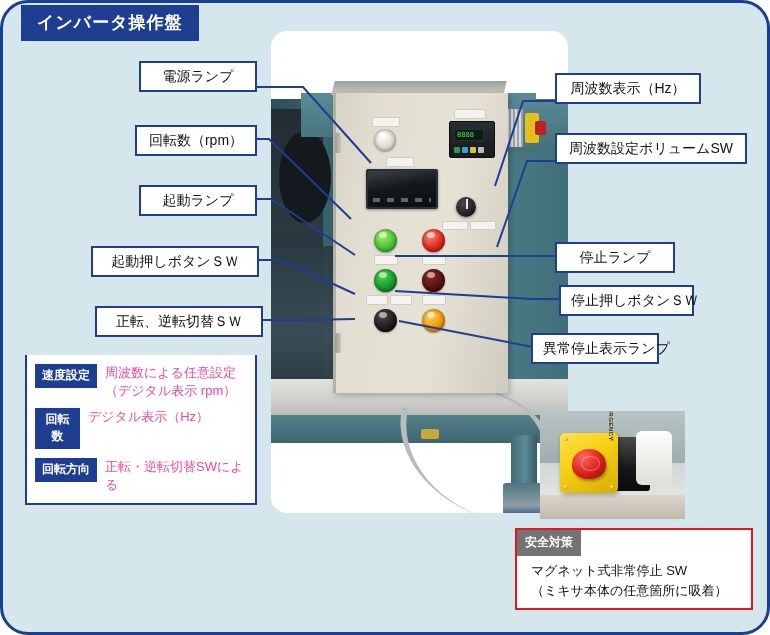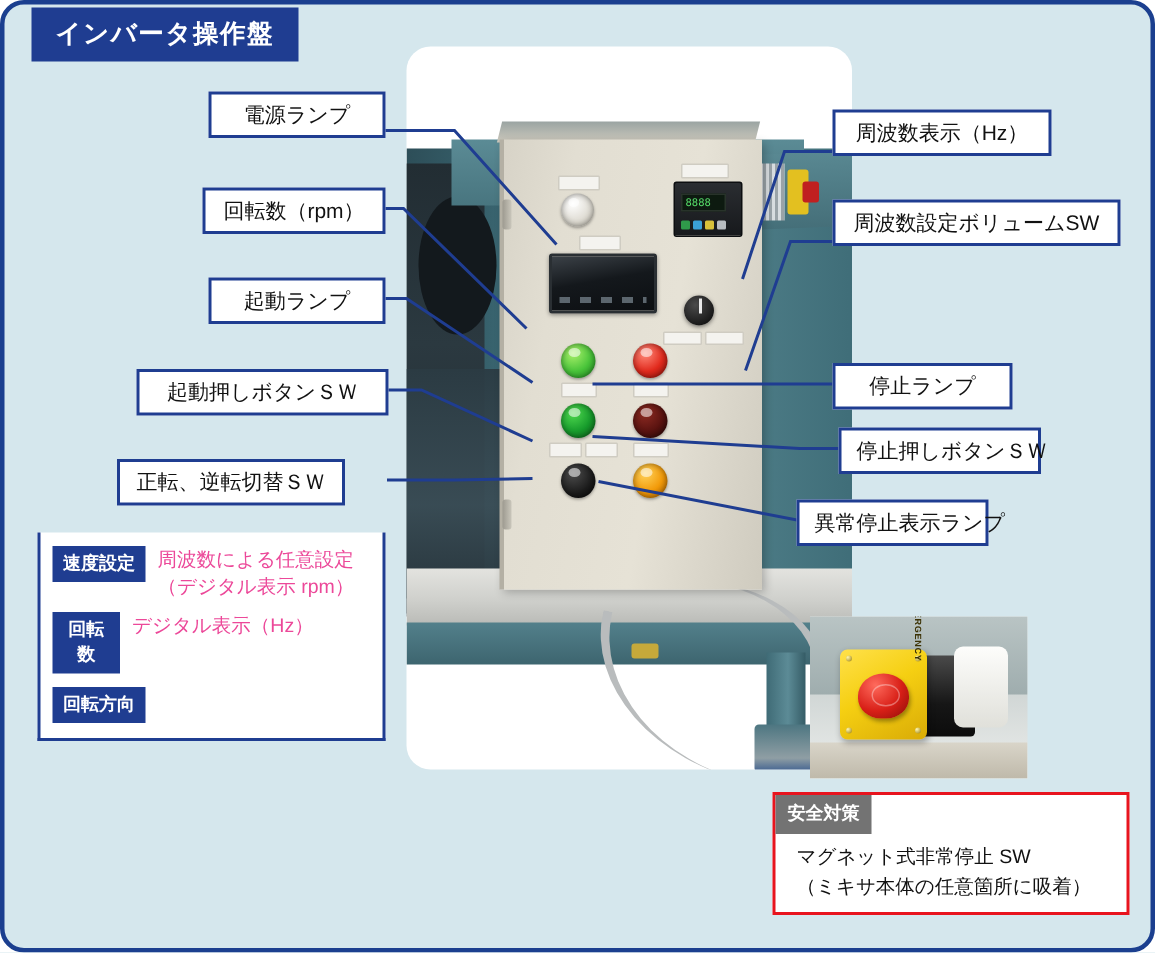--- a/index.html
+++ b/index.html
@@ -8,21 +8,21 @@
     width:770px;height:635px;
     background:#ffffff;
     font-family:"Liberation Sans","DejaVu Sans",sans-serif;
     overflow:hidden;
   }
   #root{
     position:relative;
     width:770px;height:635px;
     background:#d5e7ed;
     border:3px solid #1b3f8f;
-    border-radius:16px;
+    border-radius:28px;
     box-sizing:border-box;
     overflow:hidden;
   }
 
   
   .title-badge{
     position:absolute;left:18px;top:2px;
     background:#1f3d91;
     color:#ffffff;
     font-size:17px;font-weight:bold;
@@ -435,40 +435,41 @@
       <div class="screw" style="right:4px;bottom:4px;"></div>
       <div class="emg">EMERGENCY</div>
       <div class="mushroom"></div>
     </div>
   </div>
 
   <div class="lbl" style="left:136px;top:58px;width:118px;">電源ランプ</div>
   <div class="lbl" style="left:132px;top:122px;width:122px;">回転数（rpm）</div>
   <div class="lbl" style="left:136px;top:182px;width:118px;">起動ランプ</div>
   <div class="lbl" style="left:88px;top:243px;width:168px;">起動押しボタンＳＷ</div>
-  <div class="lbl" style="left:75px;top:303px;width:152px;">正転、逆転切替ＳＷ</div>
+  <div class="lbl" style="left:92px;top:303px;width:168px;">正転、逆転切替ＳＷ</div>
 
   <div class="lbl" style="left:552px;top:70px;width:146px;">周波数表示（Hz）</div>
   <div class="lbl" style="left:552px;top:130px;width:192px;">周波数設定ボリュームSW</div>
   <div class="lbl" style="left:552px;top:239px;width:120px;">停止ランプ</div>
   <div class="lbl" style="left:556px;top:282px;width:135px;">停止押しボタンＳＷ</div>
   <div class="lbl" style="left:528px;top:330px;width:128px;">異常停止表示ランプ</div>
 
   <div class="spec">
     <div class="spec-body">
       <div class="spec-row">
         <div class="spec-badge">速度設定</div>
         <div class="spec-val">周波数による任意設定<br>（デジタル表示 rpm）</div>
       </div>
       <div class="spec-row">
         <div class="spec-badge narrow">回転数</div>
         <div class="spec-val">デジタル表示（Hz）</div>
       </div>
       <div class="spec-row">
         <div class="spec-badge">回転方向</div>
+        <div class="spec-val">正転・逆転切替SWによる</div>
       </div>
     </div>
   </div>
 
   <div class="safety">
     <div class="safety-badge">安全対策</div>
     <div class="safety-body">
       <div>マグネット式非常停止 SW</div>
       <div>（ミキサ本体の任意箇所に吸着）</div>
     </div>

